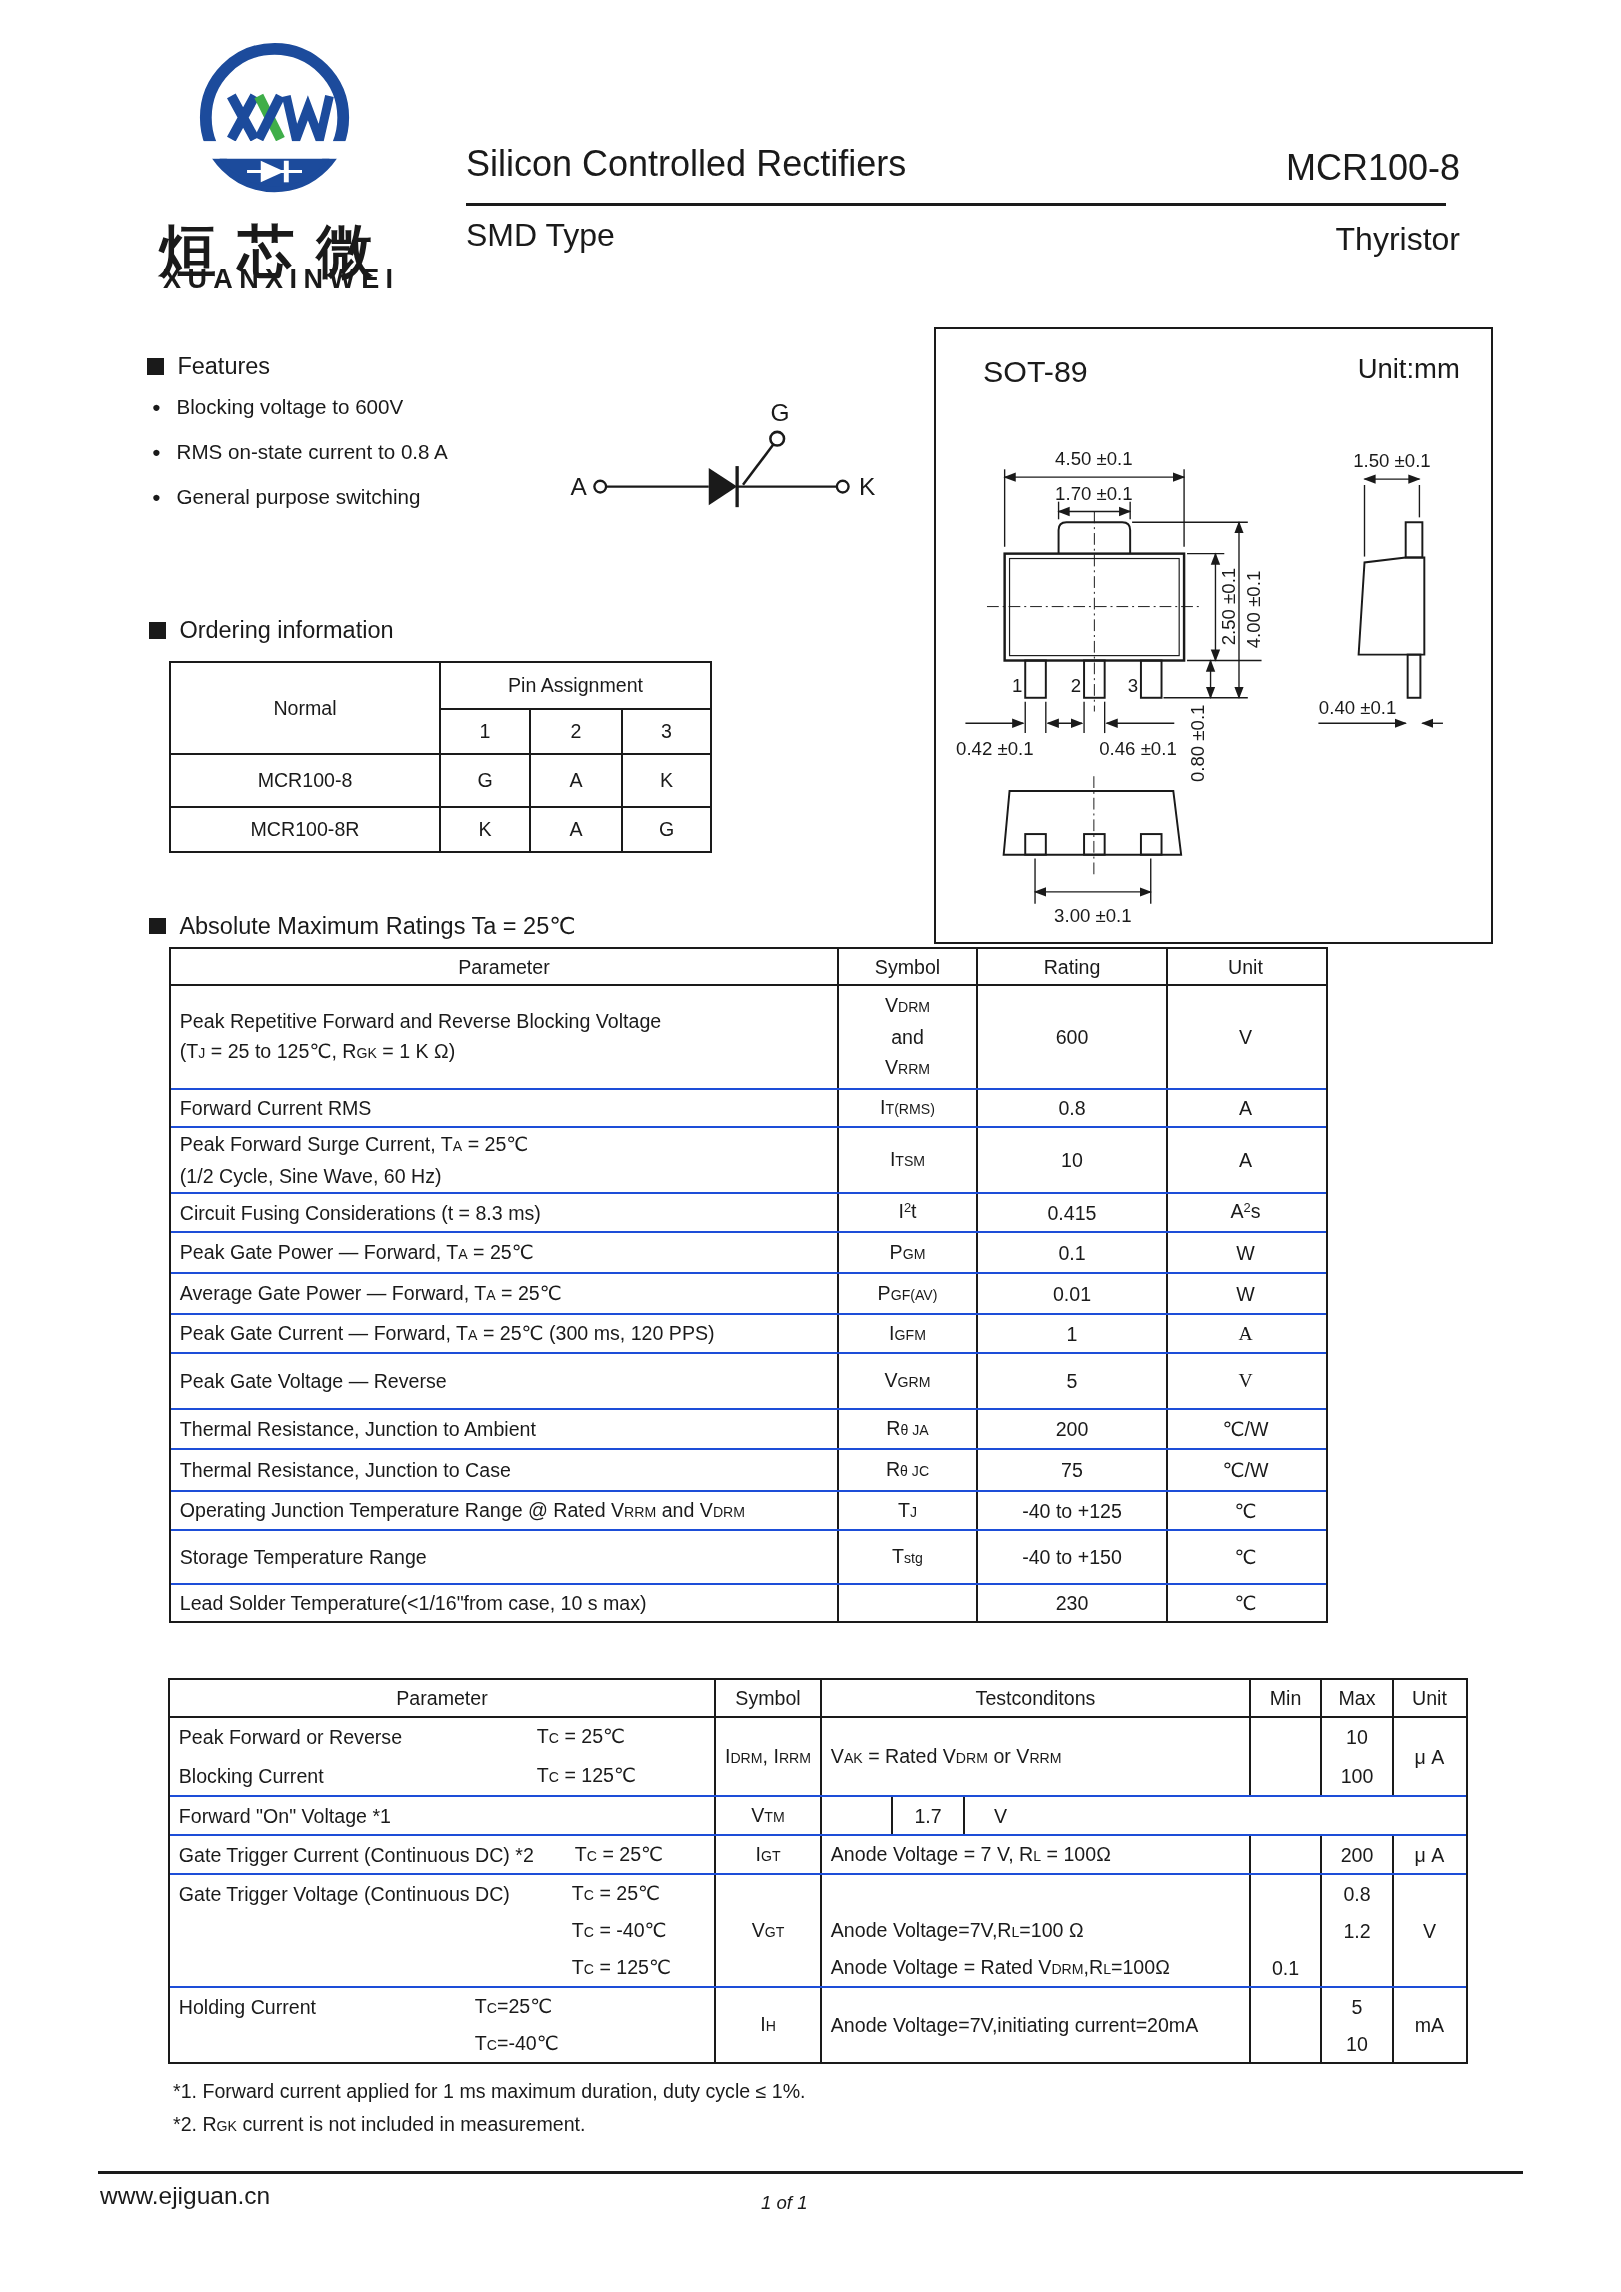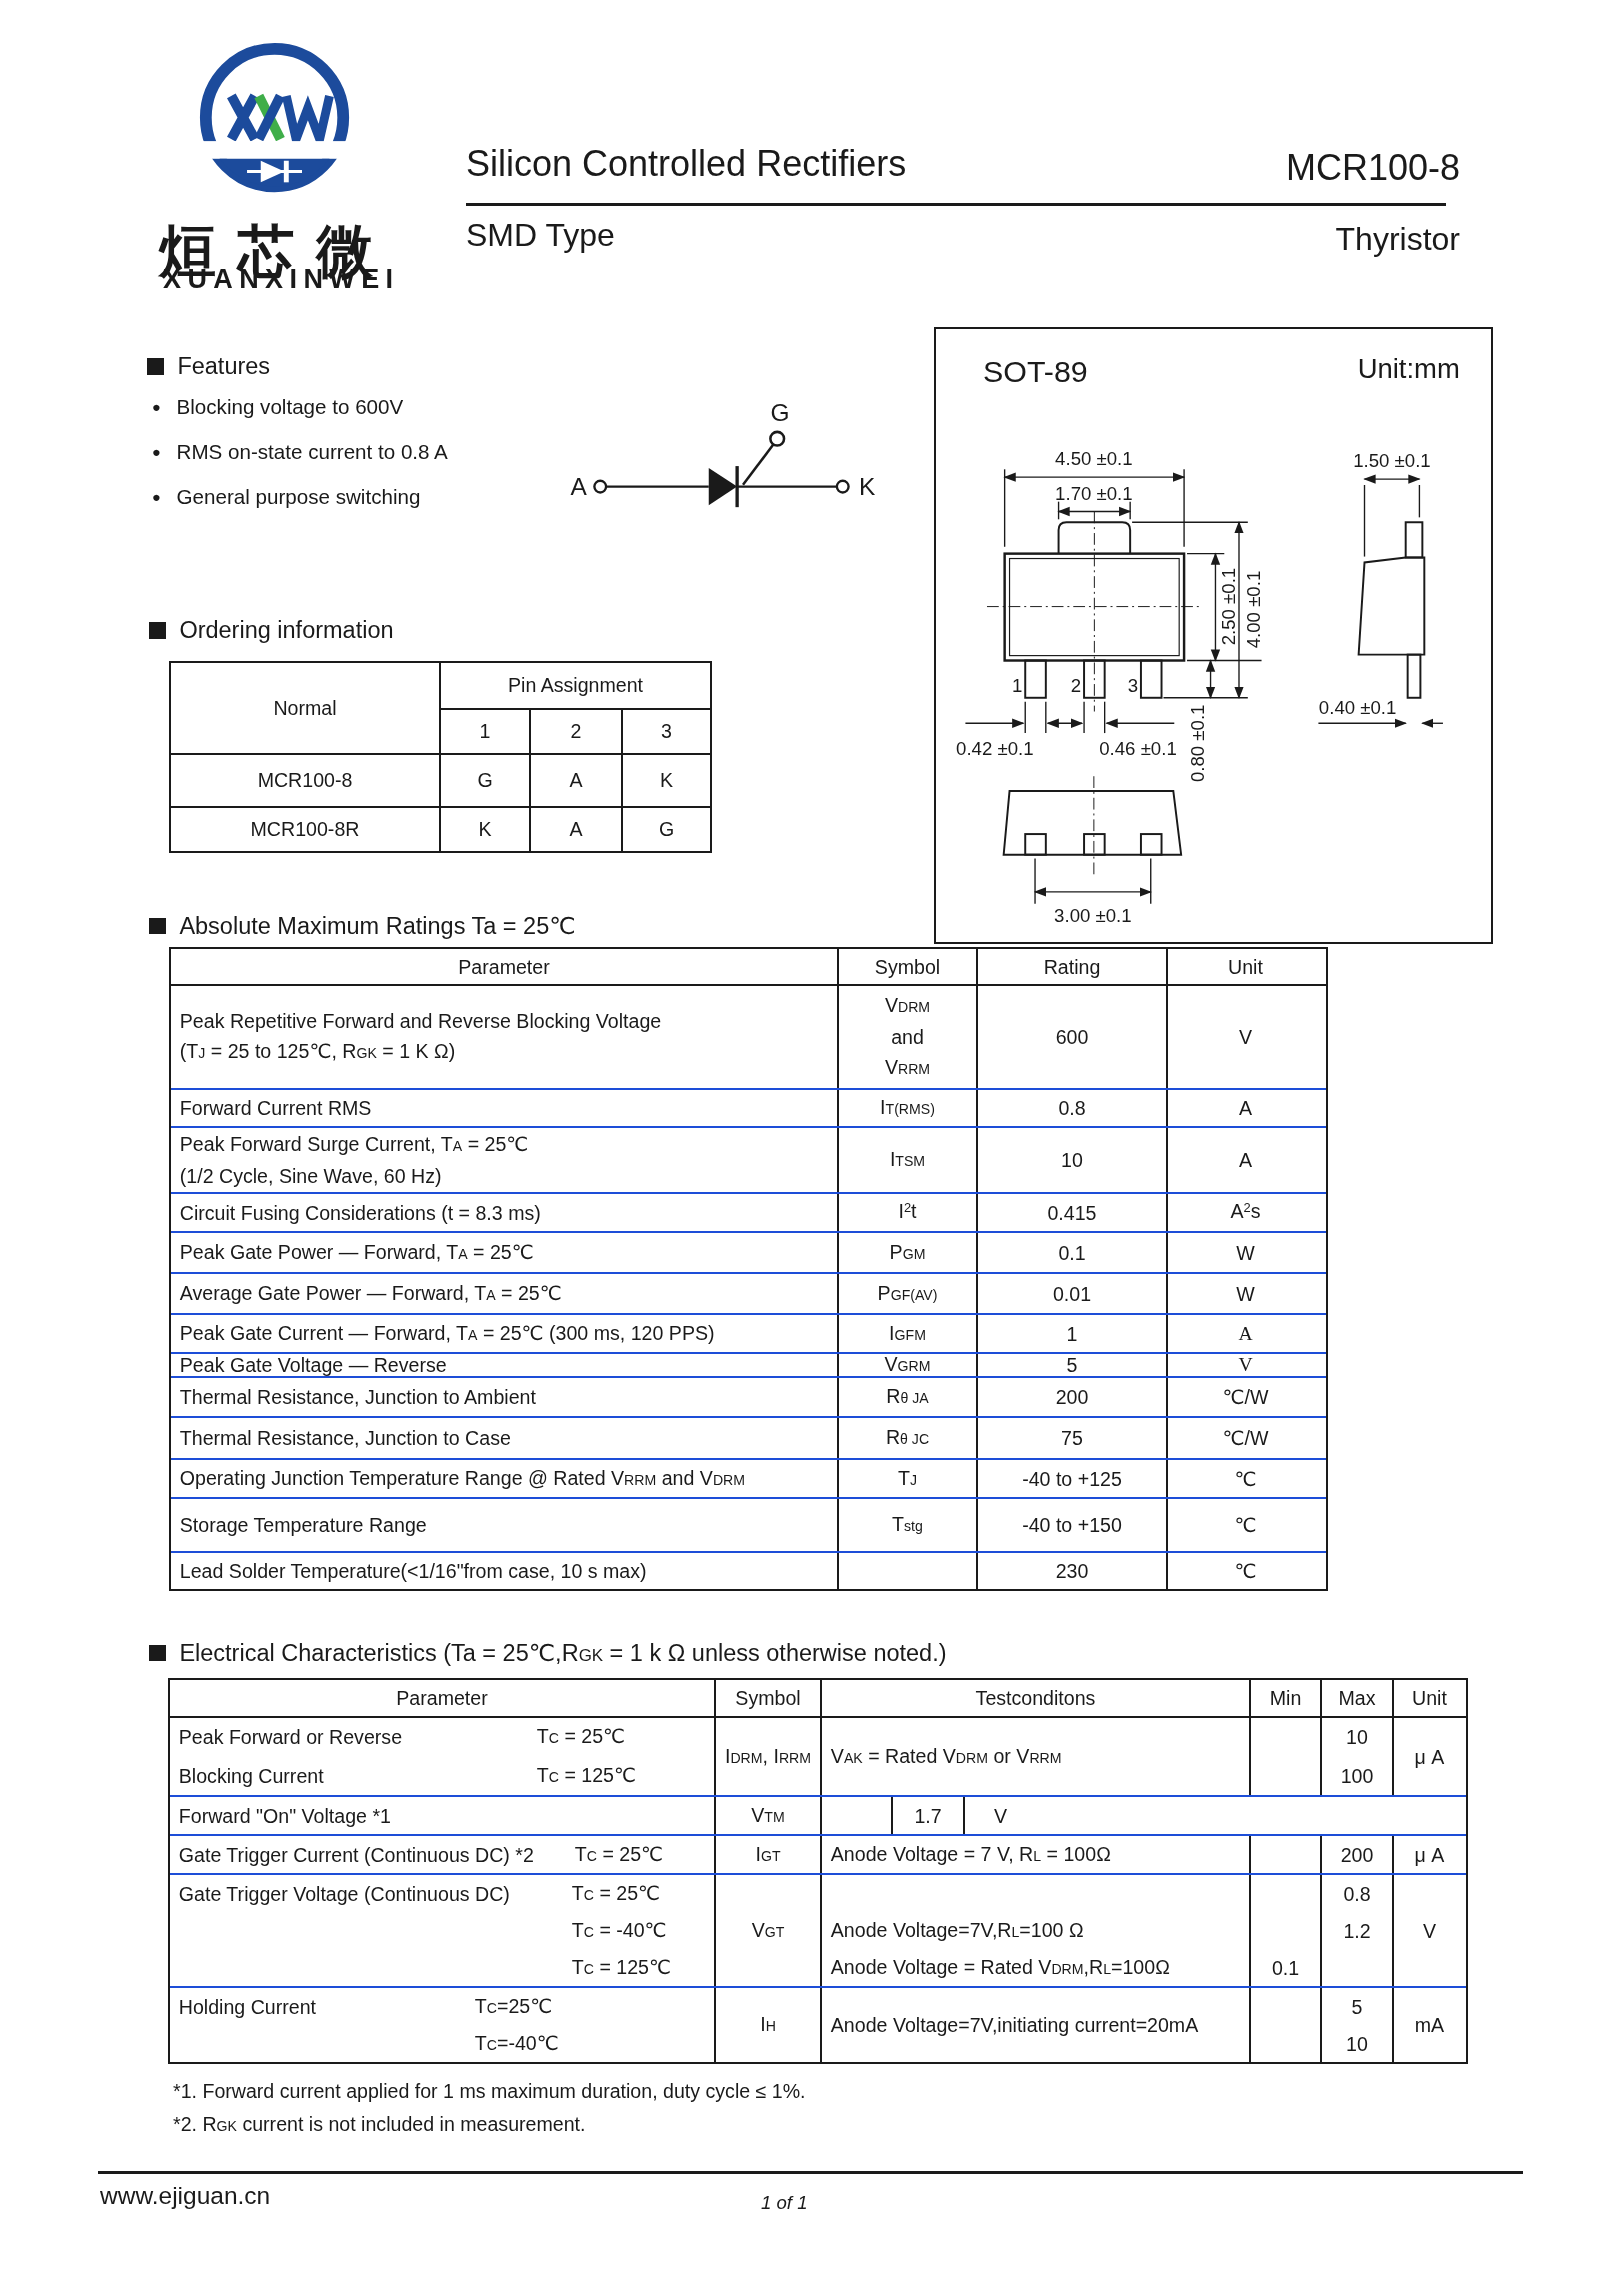--- a/index.html
+++ b/index.html
@@ -326,21 +326,21 @@
       <div class="td tc w2">
           <span>I<span class="sb">GFM</span></span>
         </div>
       <div class="td tc w3">
           <span>1</span>
         </div>
       <div class="td tc w4 serif">
           <span>A</span>
         </div>
     </div>
-    <div class="trow" style="height:24px">
+    <div class="trow" style="height:56px">
       <div class="td tp w1">
           <span>Peak Gate Voltage — Reverse</span>
         </div>
       <div class="td tc w2">
           <span>V<span class="sb">GRM</span></span>
         </div>
       <div class="td tc w3">
           <span>5</span>
         </div>
       <div class="td tc w4 serif">
@@ -412,24 +412,20 @@
         </div>
       <div class="td tc w3">
           <span>230</span>
         </div>
       <div class="td tc w4">
           <span>℃</span>
         </div>
     </div>
   </div>
 
-  <div class="abs sec-h" style="left:149px;top:1639px">
-    <span class="sq"></span>
-    <span>Electrical Characteristics (Ta = 25℃,R<span class="sb">GK</span> = 1 k Ω  unless otherwise noted.)</span>
-  </div>
   <div class="tbl" style="left:168px;top:1678px;width:1300px">
     <div class="trow" style="height:36px">
       <div class="td tc ws1">Parameter</div>
       <div class="td tc ws2">Symbol</div>
       <div class="td tc ws3">Testconditons</div>
       <div class="td tc ws4">Min</div>
       <div class="td tc ws5">Max</div>
       <div class="td tc ws6">Unit</div>
     </div>
 

